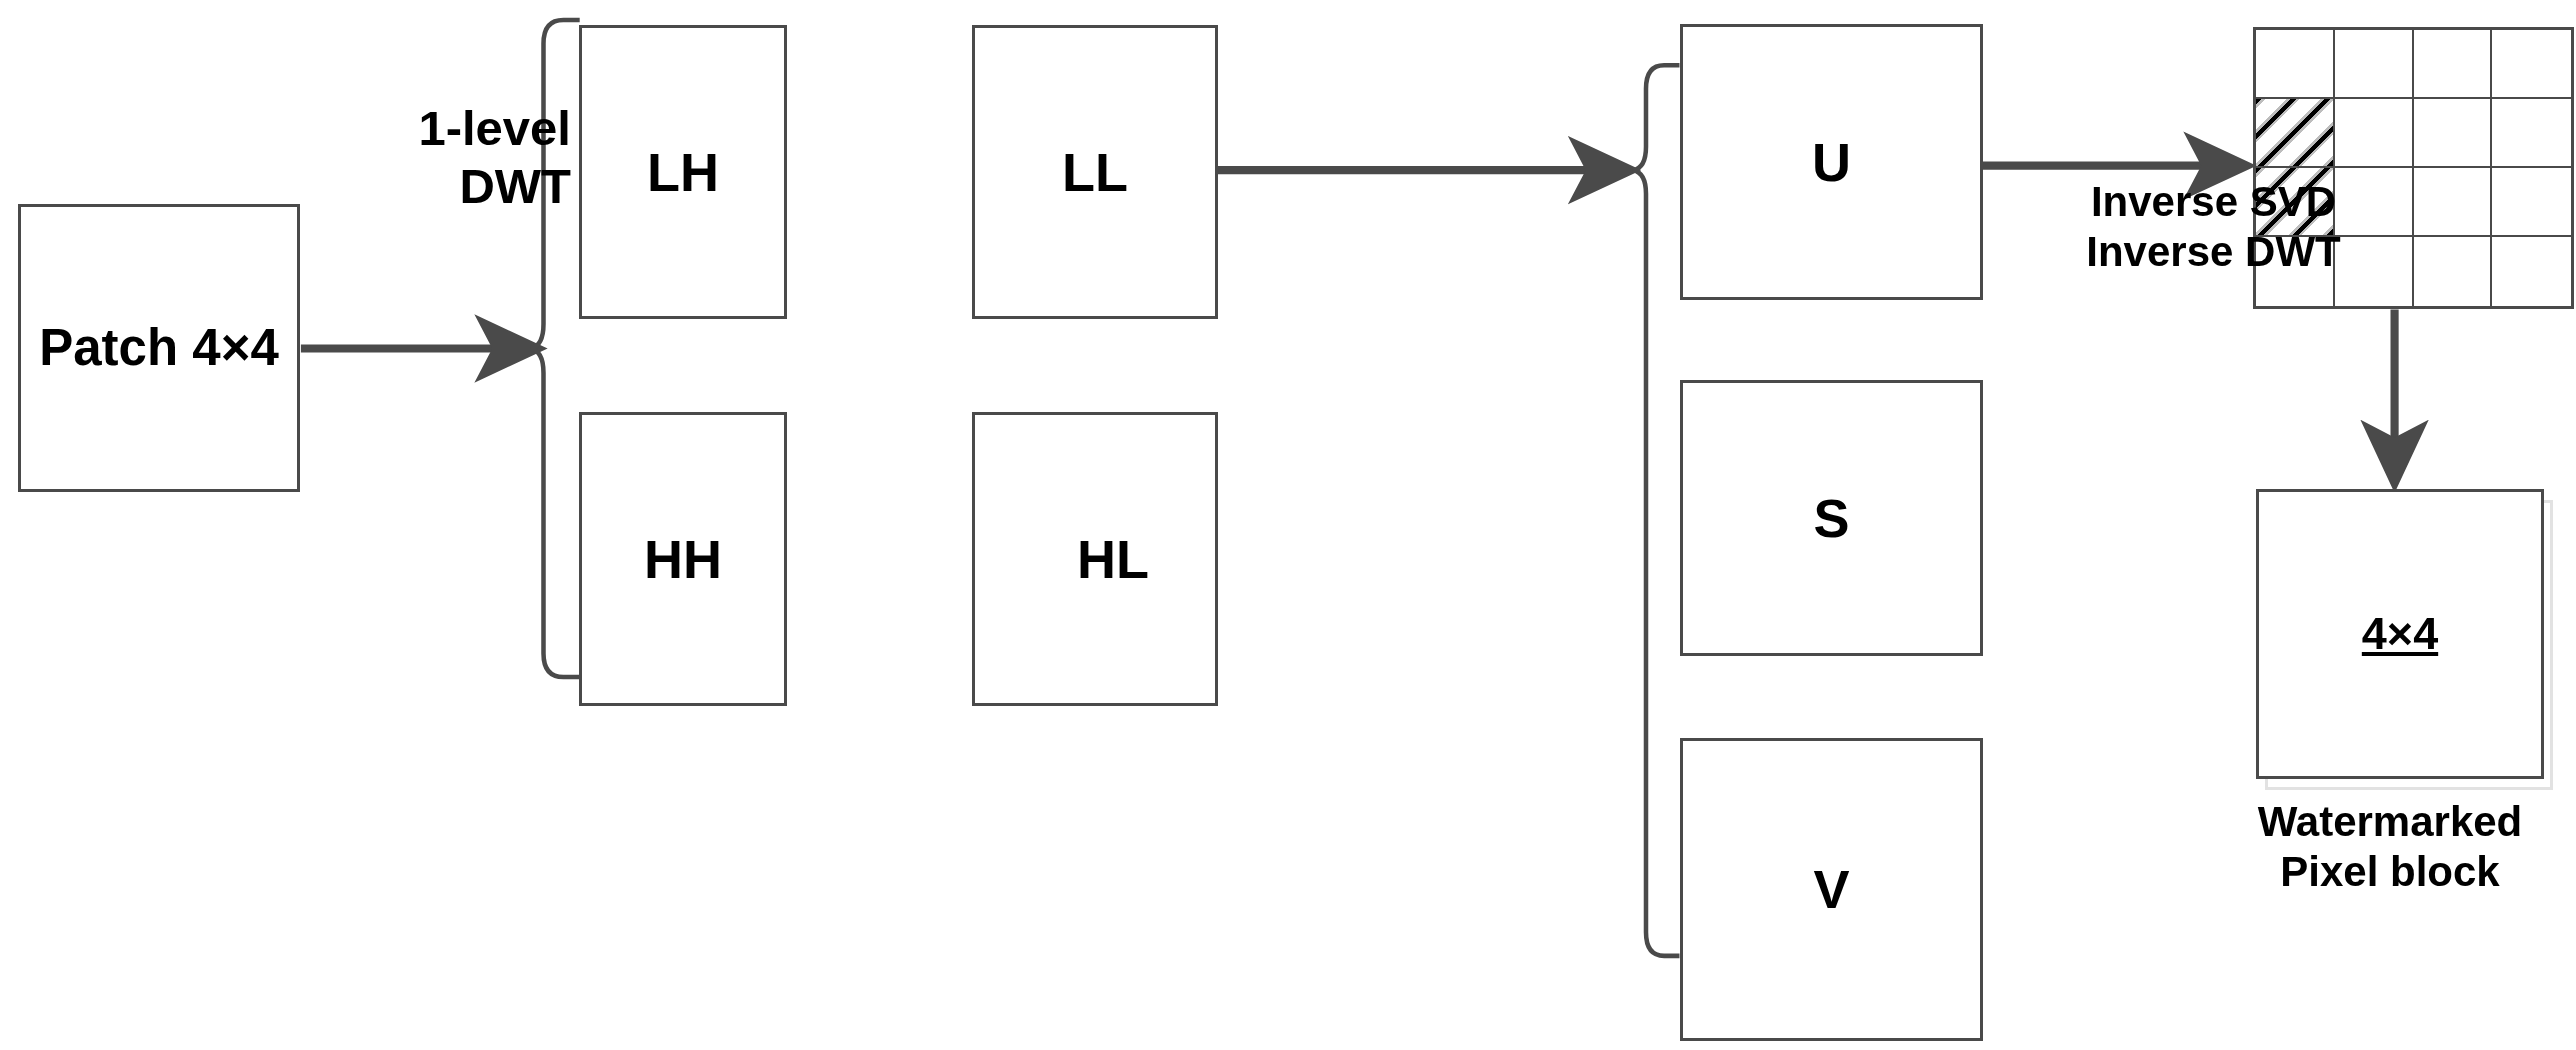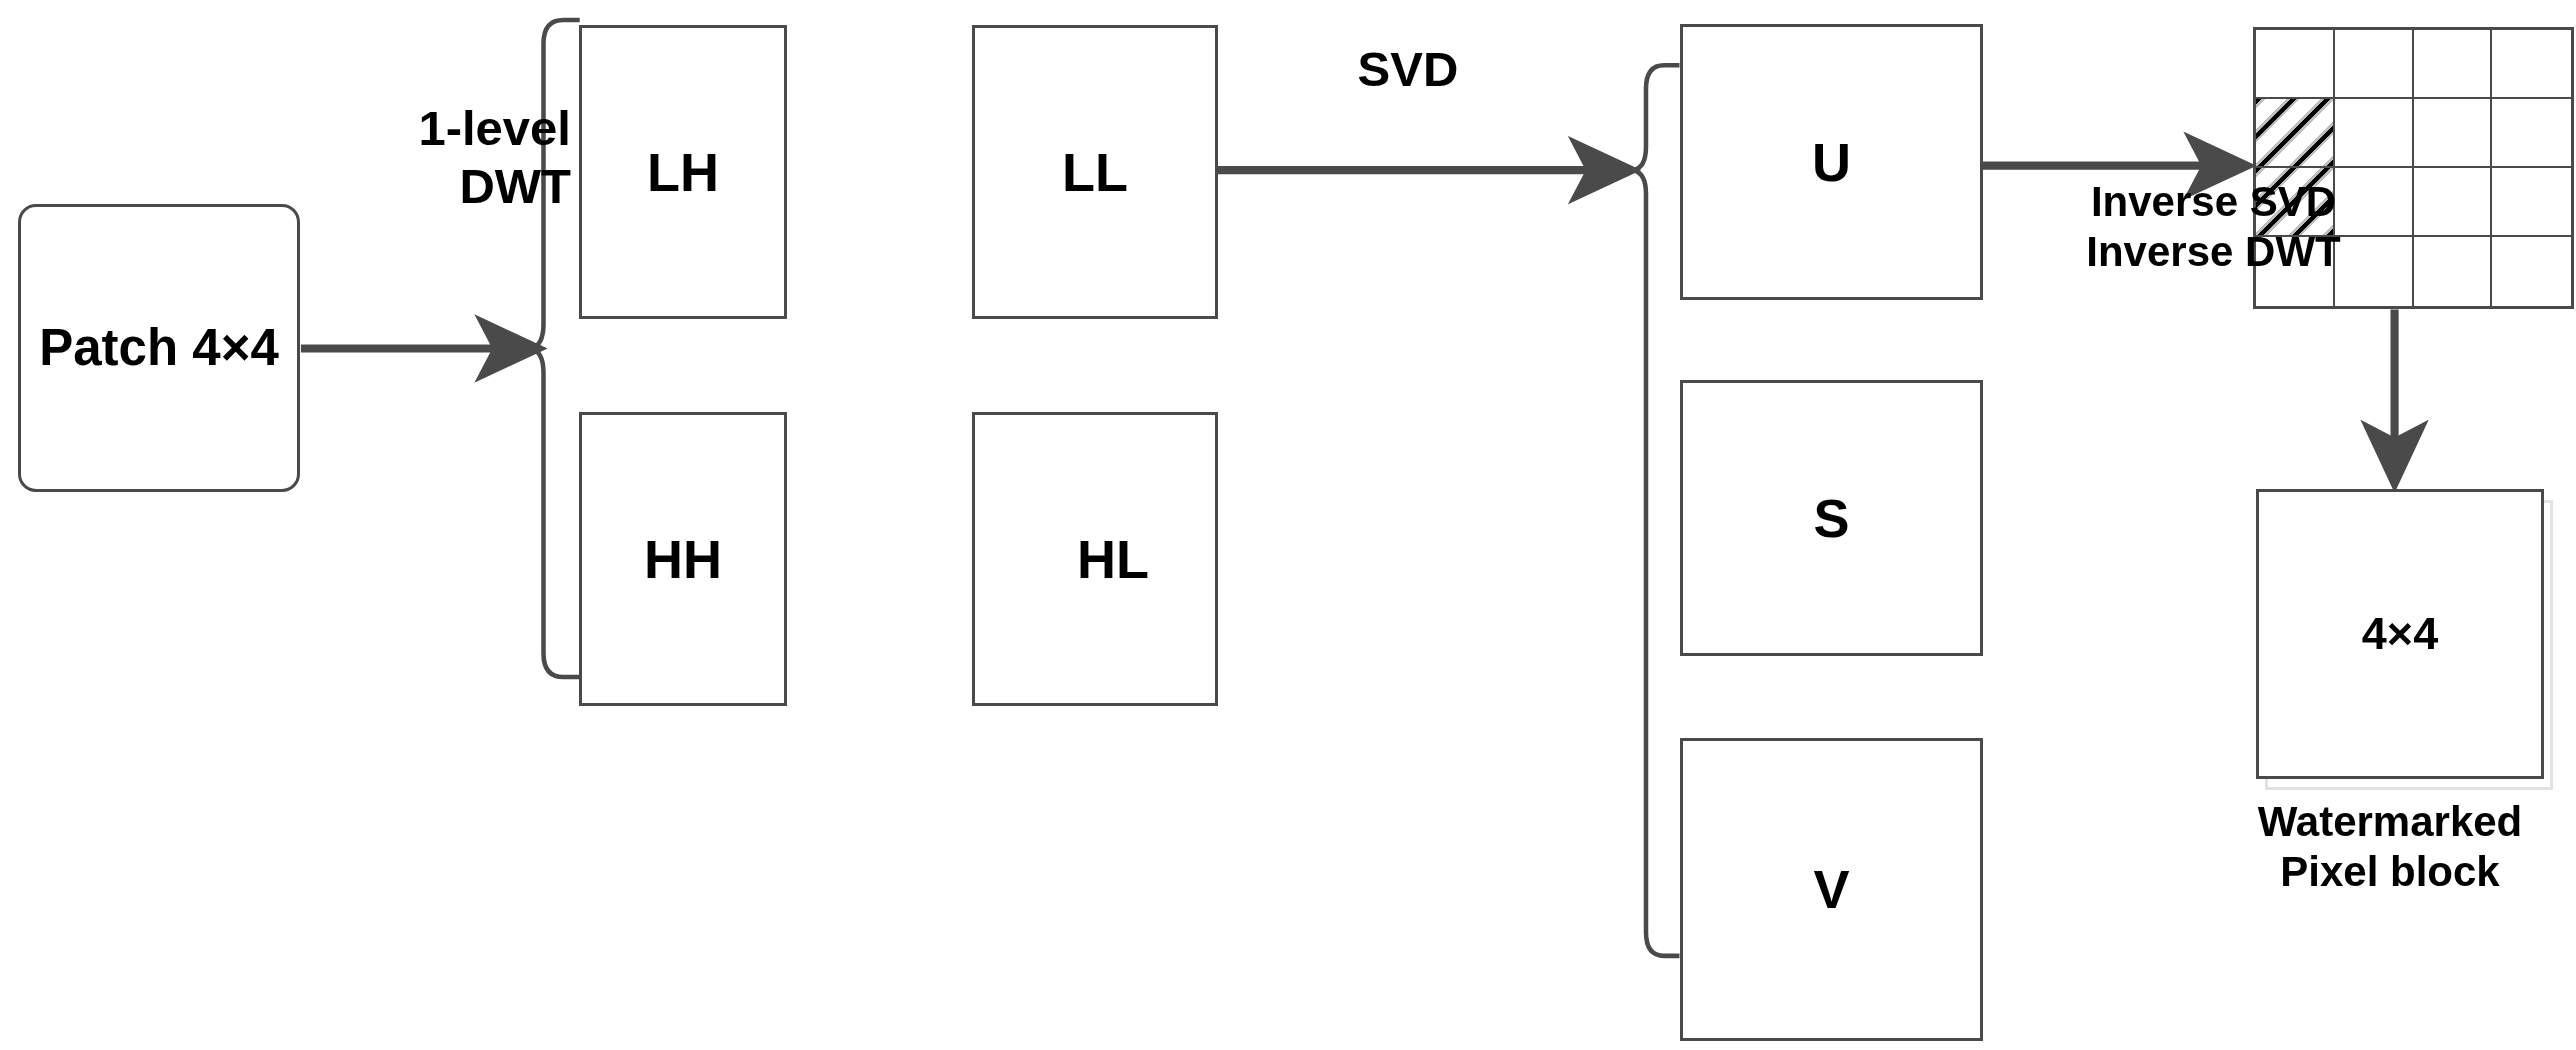--- a/index.html
+++ b/index.html
@@ -41,32 +41,32 @@
   .svgl {
     position: absolute;
     left: 0;
     top: 0;
     width: 2576px;
     height: 1050px;
     pointer-events: none;
   }
 
   
-  #patch-box   { left: 18px;   top: 204px; width: 282px; height: 288px; font-size: 51px; border-radius: 18px; }
+  #patch-box   { left: 18px;   top: 204px; width: 282px; height: 288px; font-size: 51px; }
   #lh-box      { left: 579px;  top: 25px;  width: 208px; height: 294px; font-size: 54px; }
   #ll-box      { left: 972px; top: 25px;  width: 246px; height: 294px; font-size: 54px; }
   #hh-box      { left: 579px;  top: 412px; width: 208px; height: 294px; font-size: 54px; justify-content: center; }
   #hl-box      { left: 972px; top: 412px; width: 246px; height: 294px; font-size: 54px; padding-left: 36px; }
   #u-box       { left: 1680px; top: 24.4px;  width: 303px; height: 276px; font-size: 54px; }
   #s-box       { left: 1680px; top: 380px; width: 303px; height: 276px; font-size: 54px; }
   #v-box       { left: 1680px; top: 738px; width: 303px; height: 303px; font-size: 54px; }
   #out-box     { left: 2256px; top: 489px; width: 288px; height: 290px; font-size: 45px; }
   #out-shadow  { position:absolute; left: 2265px; top: 500px; width: 288px; height: 290px;
                  border: 3.6px solid #e2e2e2; box-sizing: border-box; z-index: 0; }
-  #out-box     { z-index: 1; }
+  #out-box     { z-index: 1; text-decoration: underline; }
 
   
   #grid-block {
     position: absolute;
     left: 2253px;
     top: 27px;
     width: 321px;
     height: 282px;
     box-sizing: border-box;
     border: 3.6px solid #4a4a4a;
@@ -140,21 +140,20 @@
   <div class="box" id="lh-box">
     <span>LH</span>
   </div>
   <div class="box" id="hh-box">
     <span>HH</span>
   </div>
   <div class="box" id="hl-box">
     <span>HL</span>
   </div>
 
-  <div class="lbl" id="svd-label">SVD</div>
 
   <div class="box" id="u-box">
     <span>U</span>
   </div>
   <div class="box" id="s-box">
     <span>S</span>
   </div>
   <div class="box" id="v-box">
     <span>V</span>
   </div>

